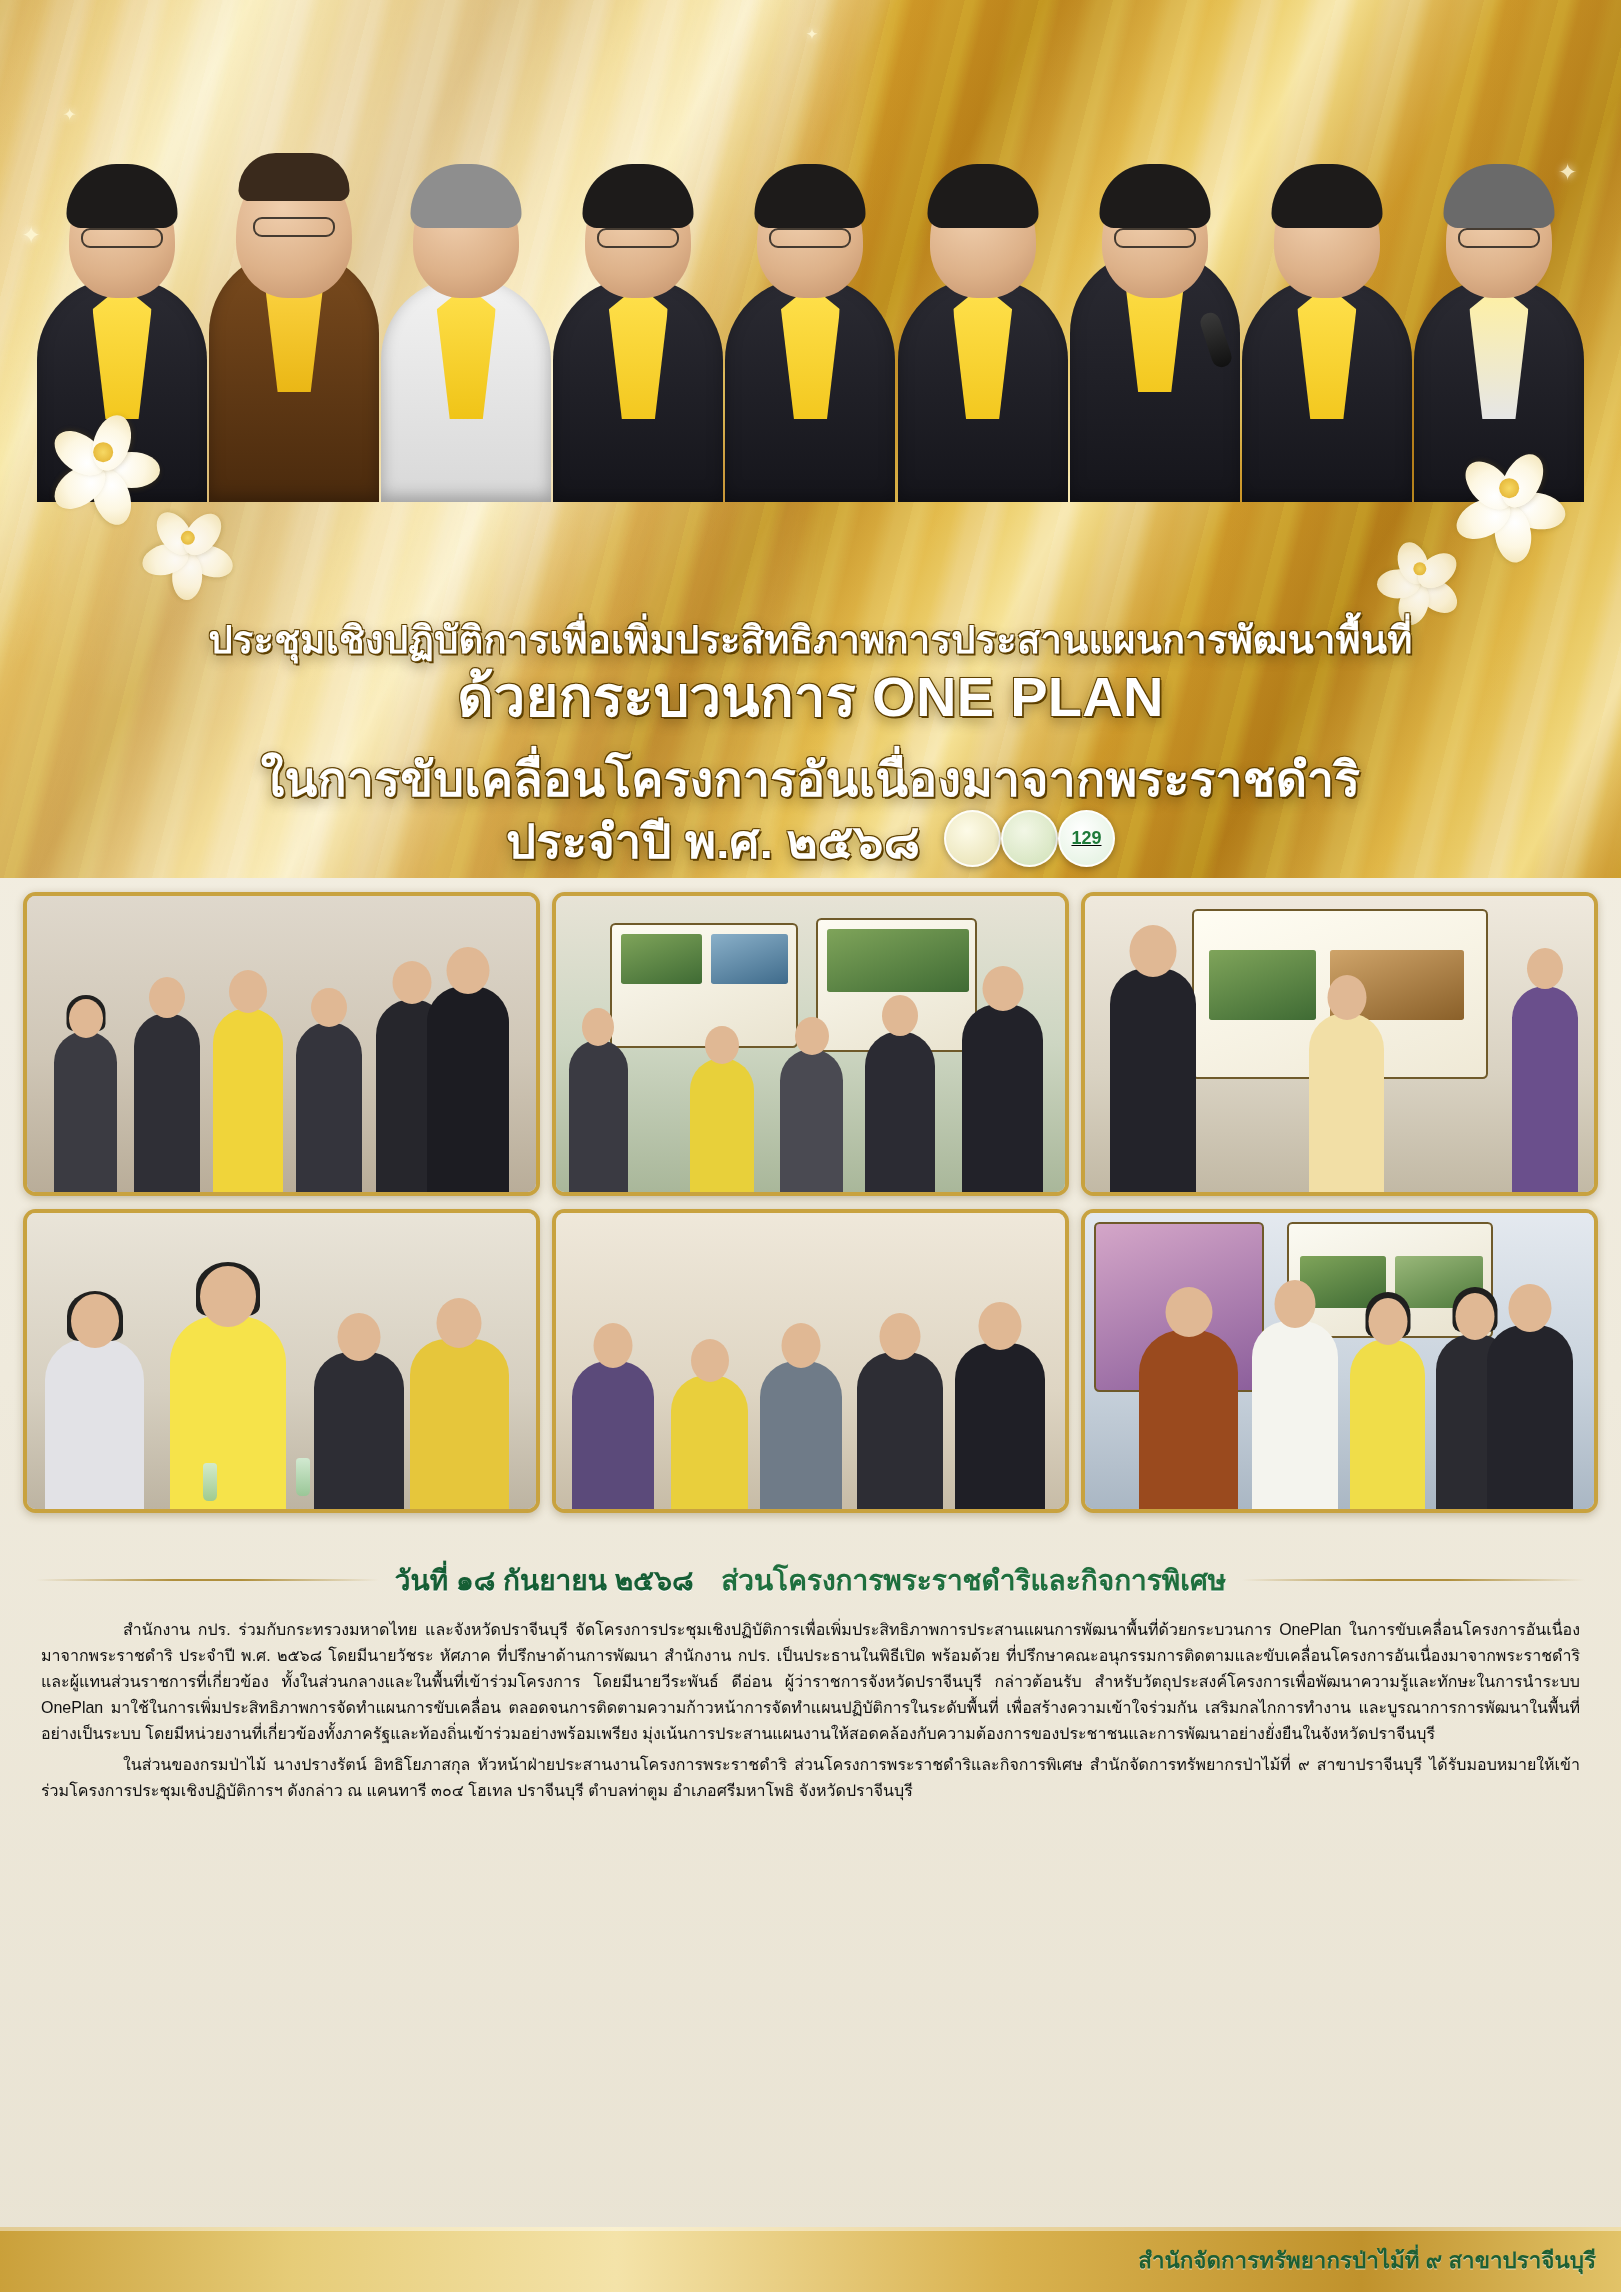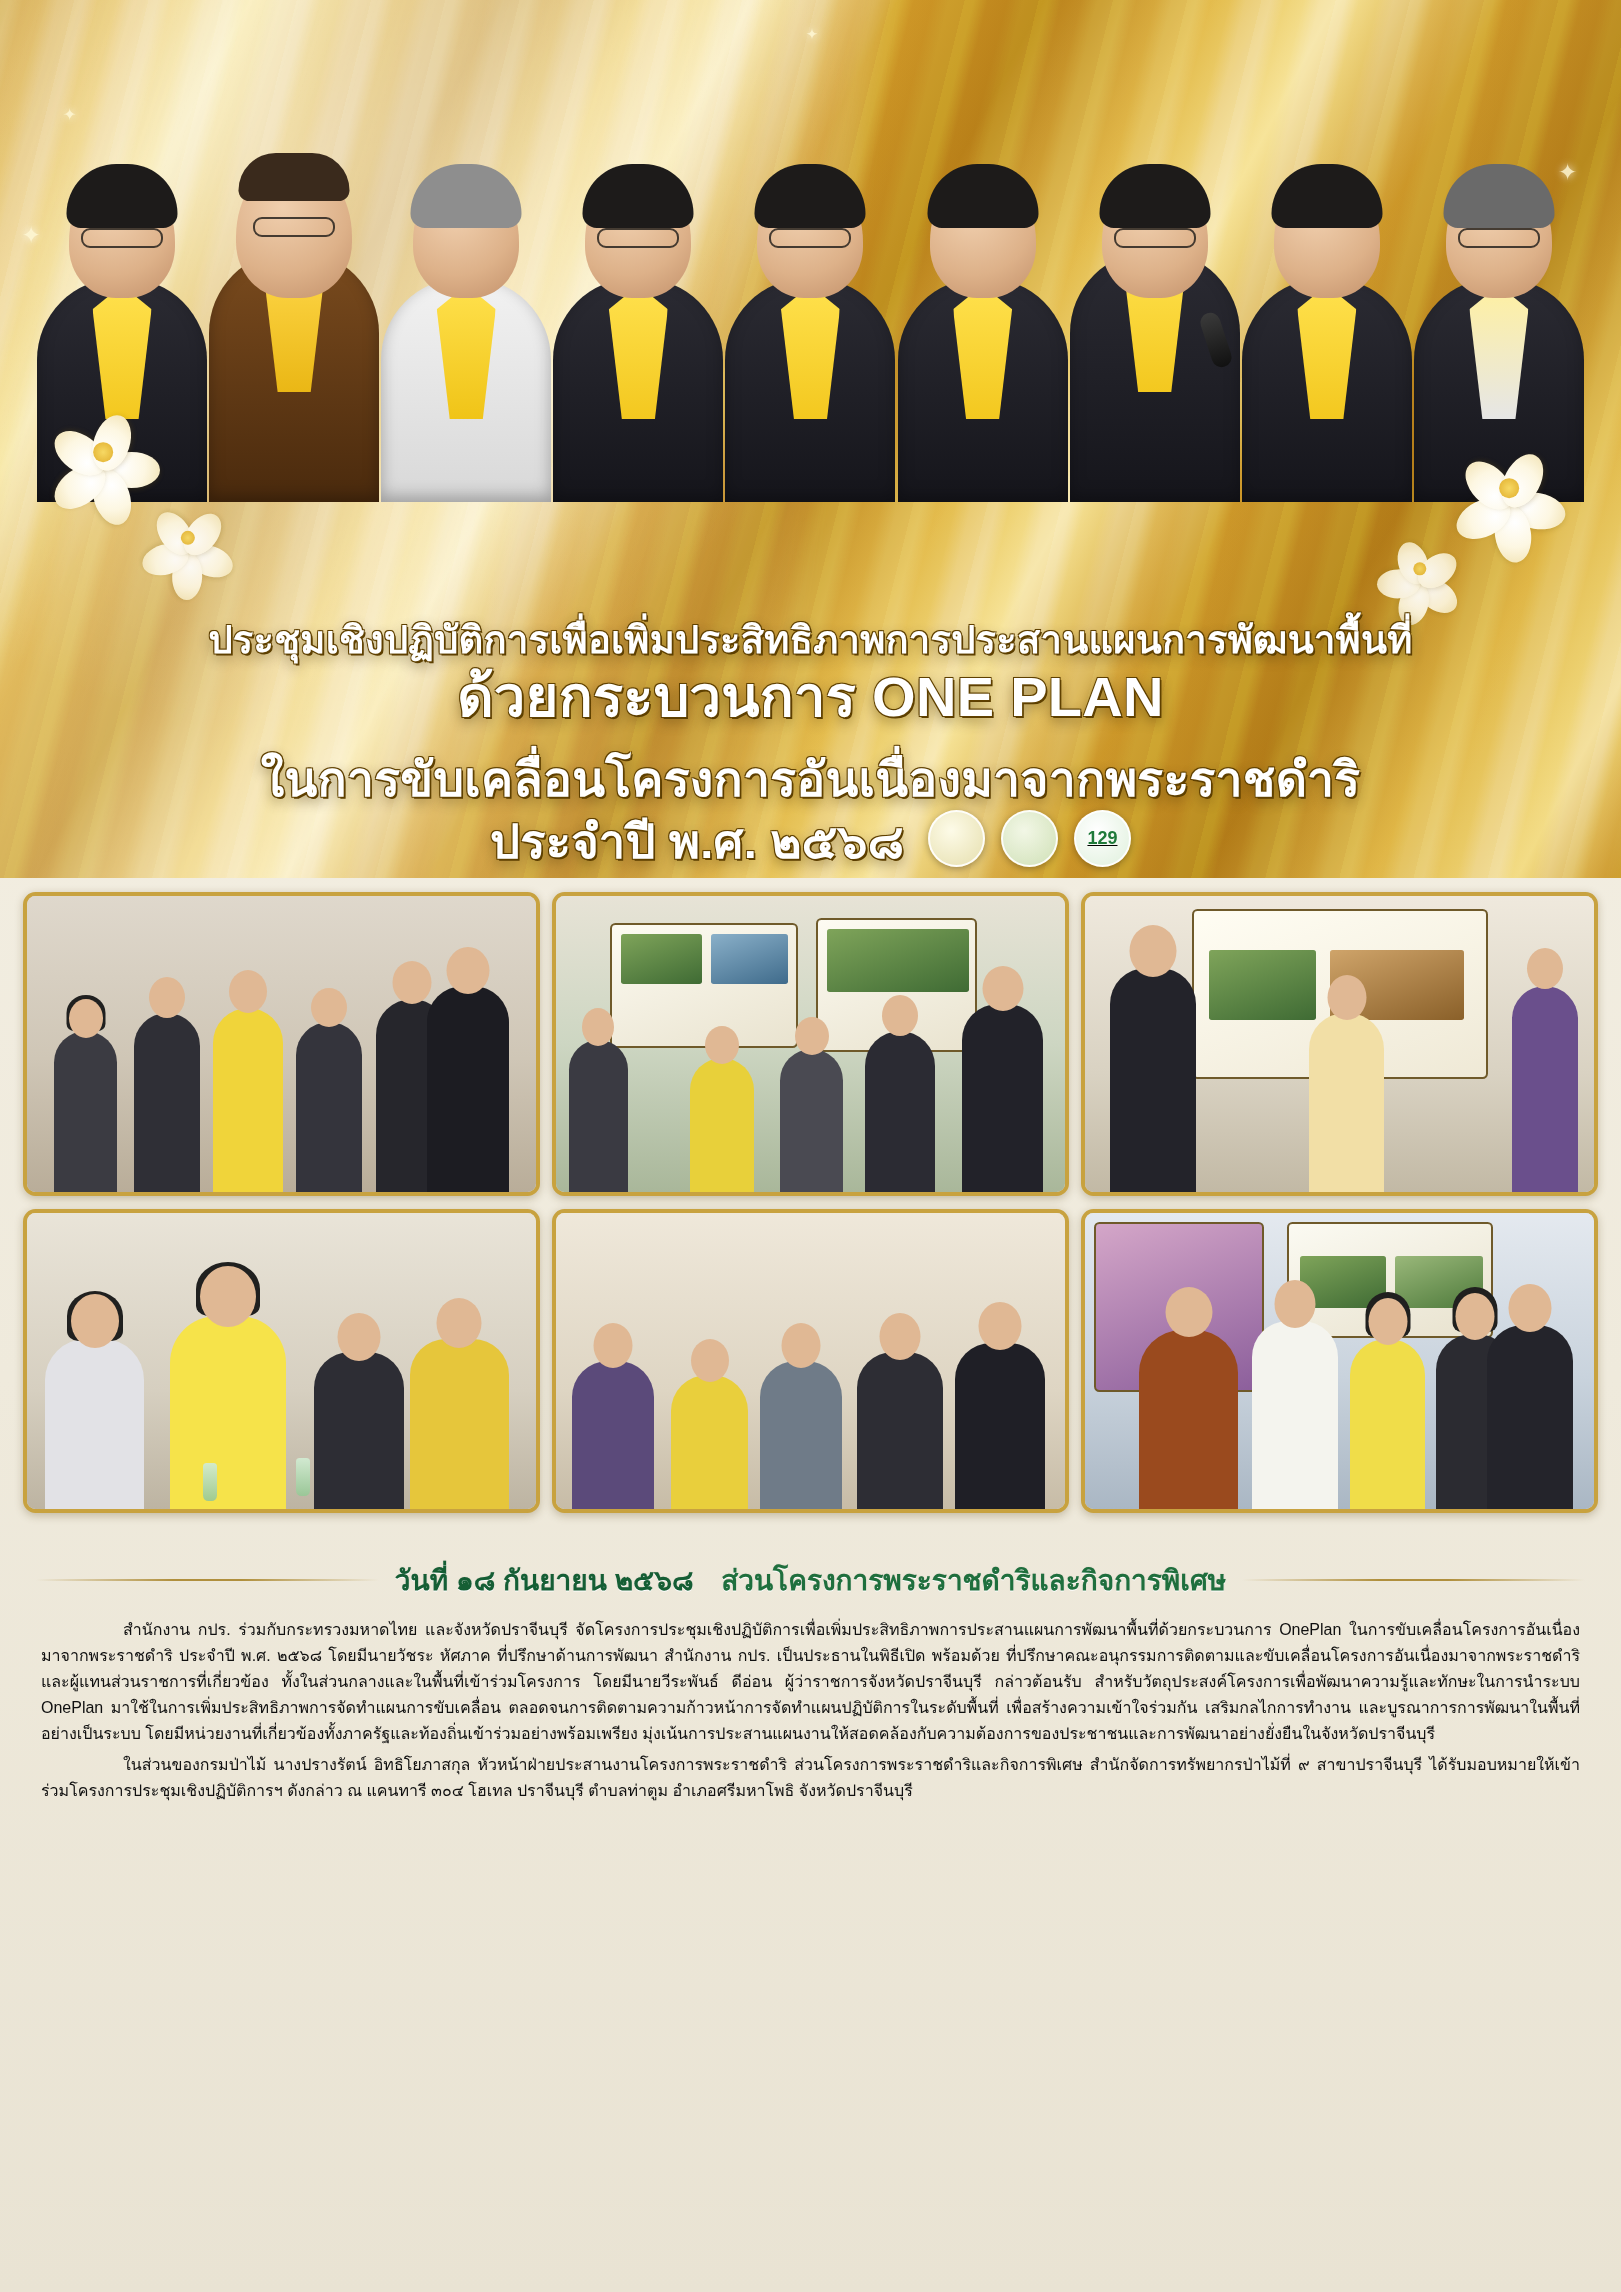--- a/index.html
+++ b/index.html
@@ -142,21 +142,21 @@
       -0.9px -0.9px 0 #5d3f00,
       0.9px -0.9px 0 #5d3f00,
       -0.9px 0.9px 0 #5d3f00,
       0 5.4px 12.5px rgba(60,40,0,.45);
   }
   .t1 { font-size: 38px; }
   .t2 { font-size: 56px; margin-top: 2px; }
   .t3 { font-size: 48px; margin-top: 21px; }
   .t4 { font-size: 47px; margin-top: 5.4px; display:inline-block; vertical-align: middle; text-align: right; }
 
-  .emblems { display: inline-flex; gap: 16px; vertical-align: middle; margin-left: 19.7px; text-decoration: underline; }
+  .emblems { display: inline-flex; vertical-align: middle; margin-left: 19.7px; text-decoration: underline; }
   .emblem {
     width: 57px; height: 57px; border-radius: 50%;
     display: flex; align-items: center; justify-content: center;
     font-size: 10.7px; font-weight: bold; color: #2c5d2a; text-align: center; line-height: 1.05;
     border: 2.7px solid rgba(255,255,255,.9);
     box-shadow: 0 1.8px 7.2px rgba(0,0,0,.3);
   }
   .emblem.e1 { background: radial-gradient(circle at 40% 35%, #fdfbe8, #e6dfae); color:#6b5a12; }
   .emblem.e2 { background: radial-gradient(circle at 40% 35%, #f2f7e6, #cfe0b6); color:#2f5a22; }
   .emblem.e3 { background: radial-gradient(circle at 40% 35%, #ffffff, #dff0dc); color:#1f7a3a; font-size: 18px; }
@@ -537,15 +537,18 @@
       <span class="sub">ส่วนโครงการพระราชดำริและกิจการพิเศษ</span>
     </span>
     <span class="rule"></span>
   </div>
 
   <div class="body-text">
     <p>สำนักงาน กปร. ร่วมกับกระทรวงมหาดไทย และจังหวัดปราจีนบุรี จัดโครงการประชุมเชิงปฏิบัติการเพื่อเพิ่มประสิทธิภาพการประสานแผนการพัฒนาพื้นที่ด้วยกระบวนการ OnePlan ในการขับเคลื่อนโครงการอันเนื่องมาจากพระราชดำริ ประจำปี พ.ศ. ๒๕๖๘ โดยมีนายวัชระ หัศภาค ที่ปรึกษาด้านการพัฒนา สำนักงาน กปร. เป็นประธานในพิธีเปิด พร้อมด้วย ที่ปรึกษาคณะอนุกรรมการติดตามและขับเคลื่อนโครงการอันเนื่องมาจากพระราชดำริ และผู้แทนส่วนราชการที่เกี่ยวข้อง ทั้งในส่วนกลางและในพื้นที่เข้าร่วมโครงการ โดยมีนายวีระพันธ์ ดีอ่อน ผู้ว่าราชการจังหวัดปราจีนบุรี กล่าวต้อนรับ สำหรับวัตถุประสงค์โครงการเพื่อพัฒนาความรู้และทักษะในการนำระบบ OnePlan มาใช้ในการเพิ่มประสิทธิภาพการจัดทำแผนการขับเคลื่อน ตลอดจนการติดตามความก้าวหน้าการจัดทำแผนปฏิบัติการในระดับพื้นที่ เพื่อสร้างความเข้าใจร่วมกัน เสริมกลไกการทำงาน และบูรณาการการพัฒนาในพื้นที่อย่างเป็นระบบ โดยมีหน่วยงานที่เกี่ยวข้องทั้งภาครัฐและท้องถิ่นเข้าร่วมอย่างพร้อมเพรียง มุ่งเน้นการประสานแผนงานให้สอดคล้องกับความต้องการของประชาชนและการพัฒนาอย่างยั่งยืนในจังหวัดปราจีนบุรี</p>
     <p>ในส่วนของกรมป่าไม้ นางปรางรัตน์ อิทธิโยภาสกุล หัวหน้าฝ่ายประสานงานโครงการพระราชดำริ ส่วนโครงการพระราชดำริและกิจการพิเศษ สำนักจัดการทรัพยากรป่าไม้ที่ ๙ สาขาปราจีนบุรี ได้รับมอบหมายให้เข้าร่วมโครงการประชุมเชิงปฏิบัติการฯ ดังกล่าว ณ แคนทารี ๓๐๔ โฮเทล ปราจีนบุรี ตำบลท่าตูม อำเภอศรีมหาโพธิ จังหวัดปราจีนบุรี</p>
   </div>
 
+  <div class="footer">
+    <span class="ftxt">สำนักจัดการทรัพยากรป่าไม้ที่ ๙ สาขาปราจีนบุรี</span>
+  </div>
 
 </div>
 
 
 </body></html>

